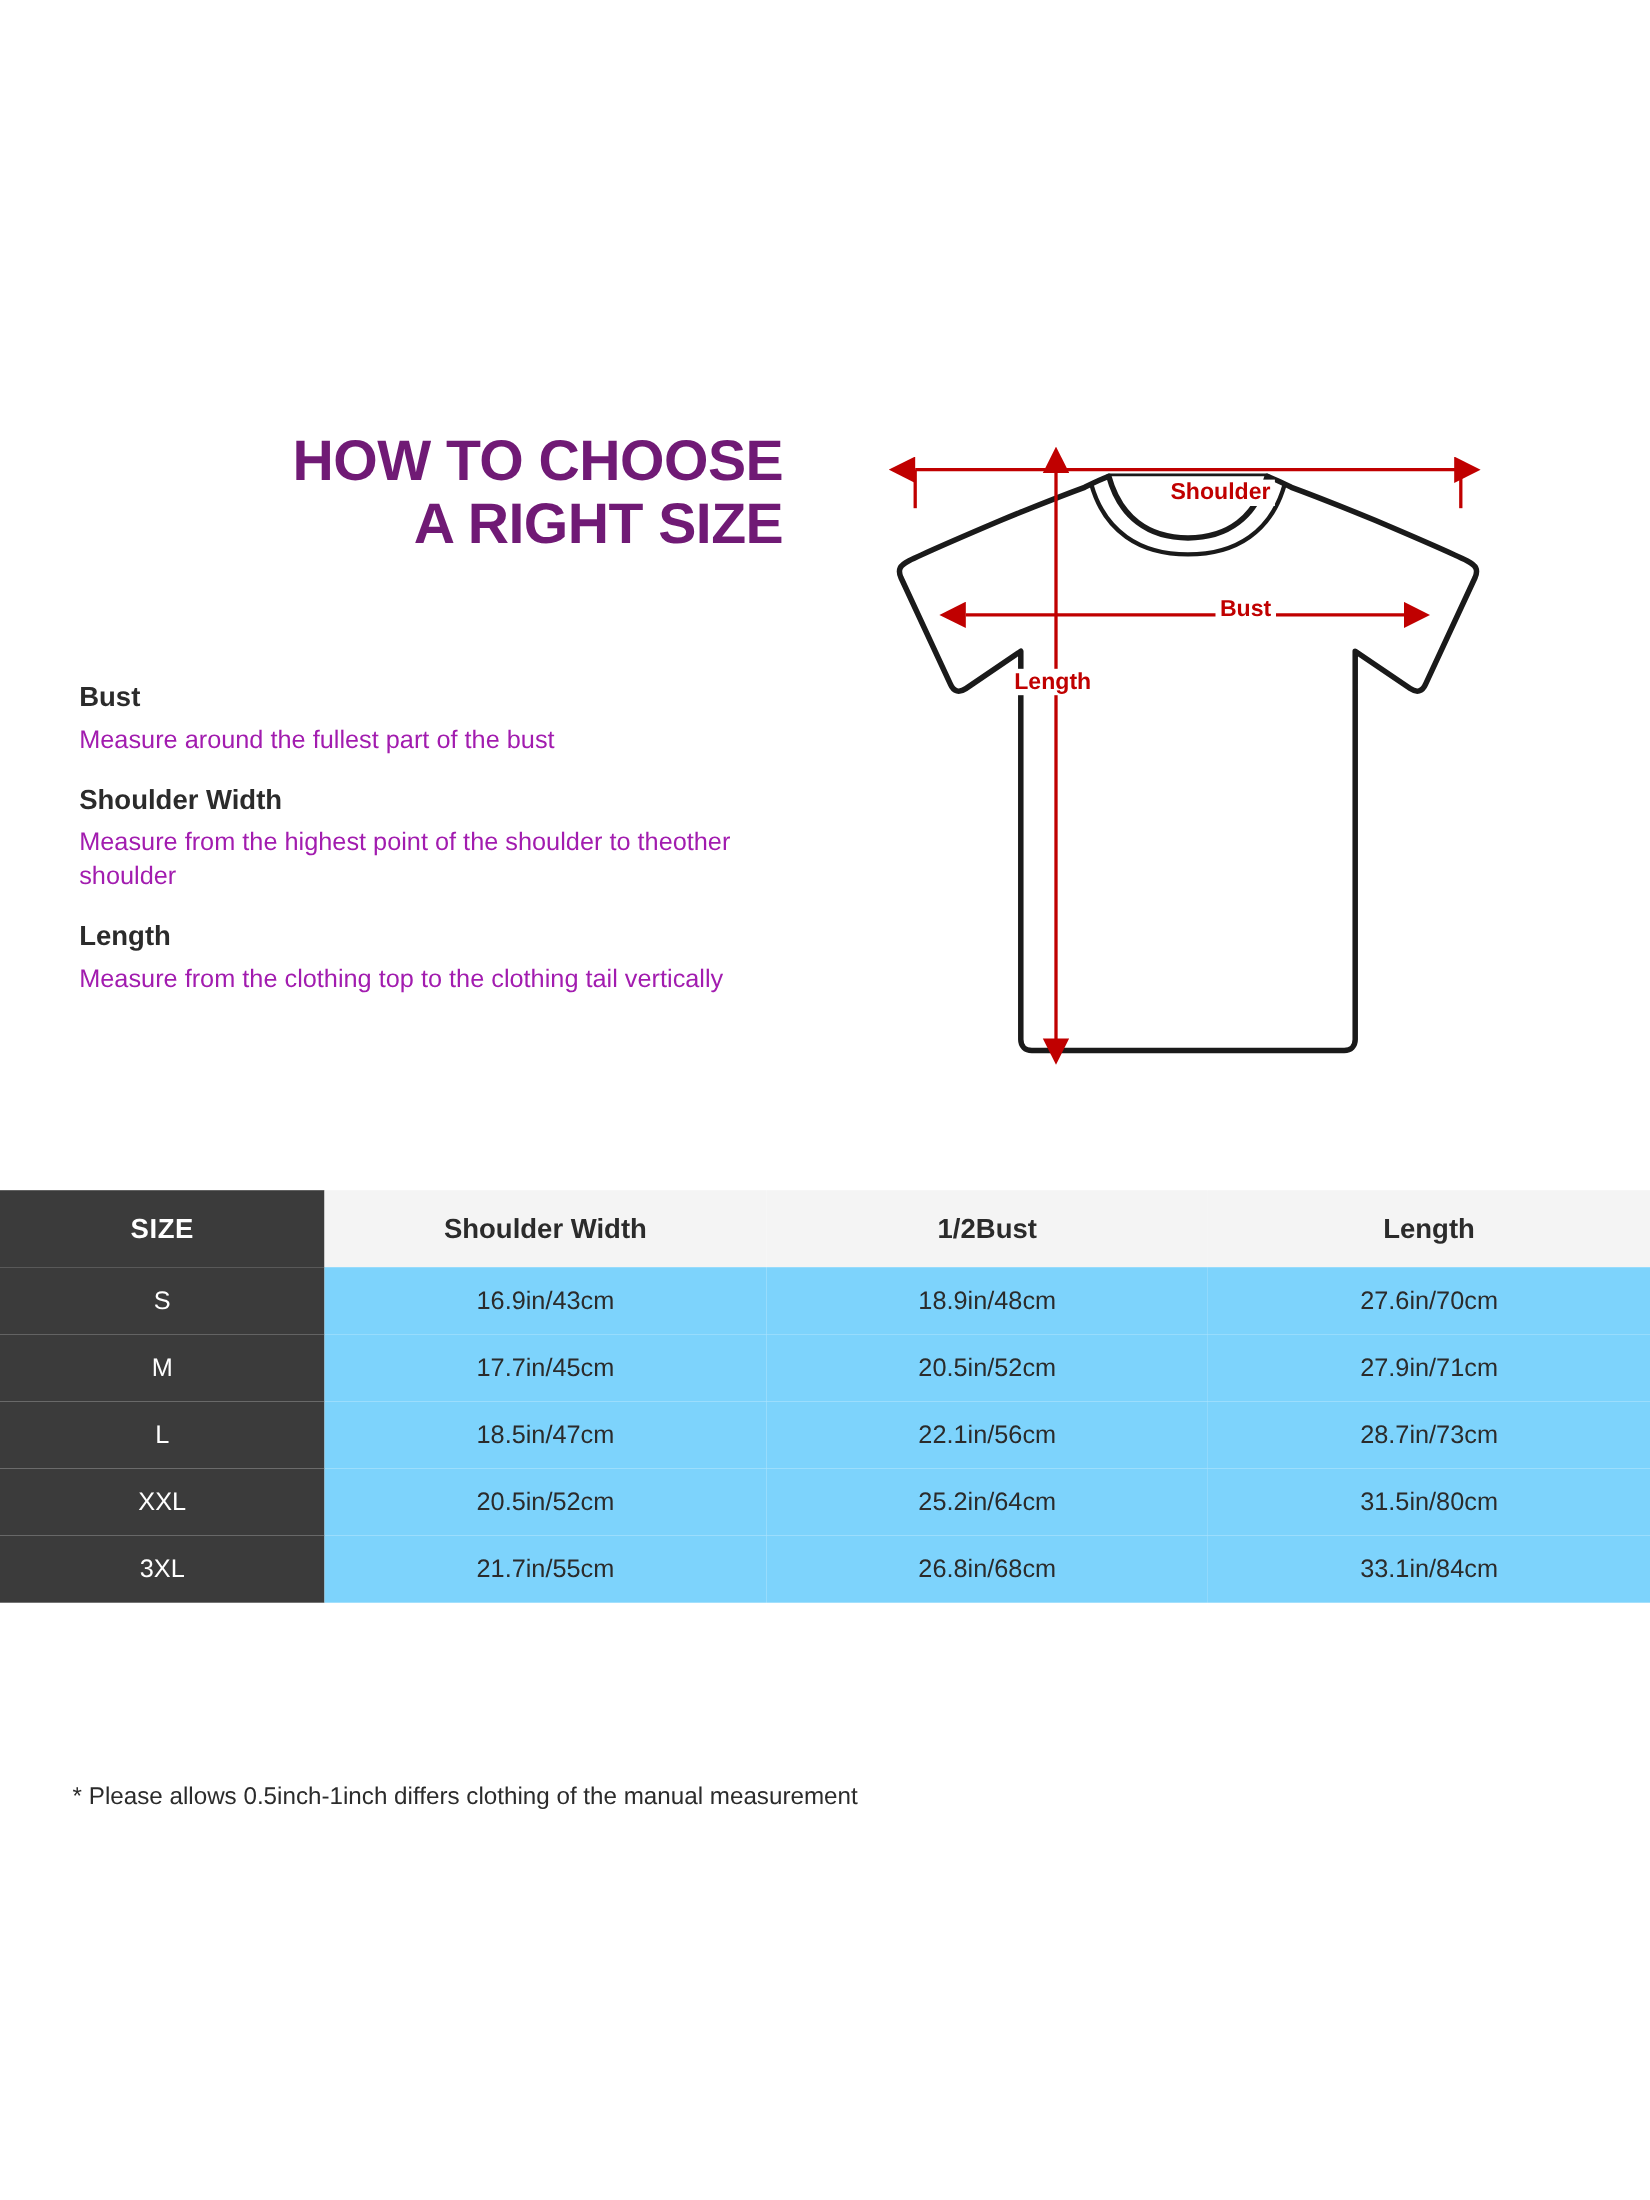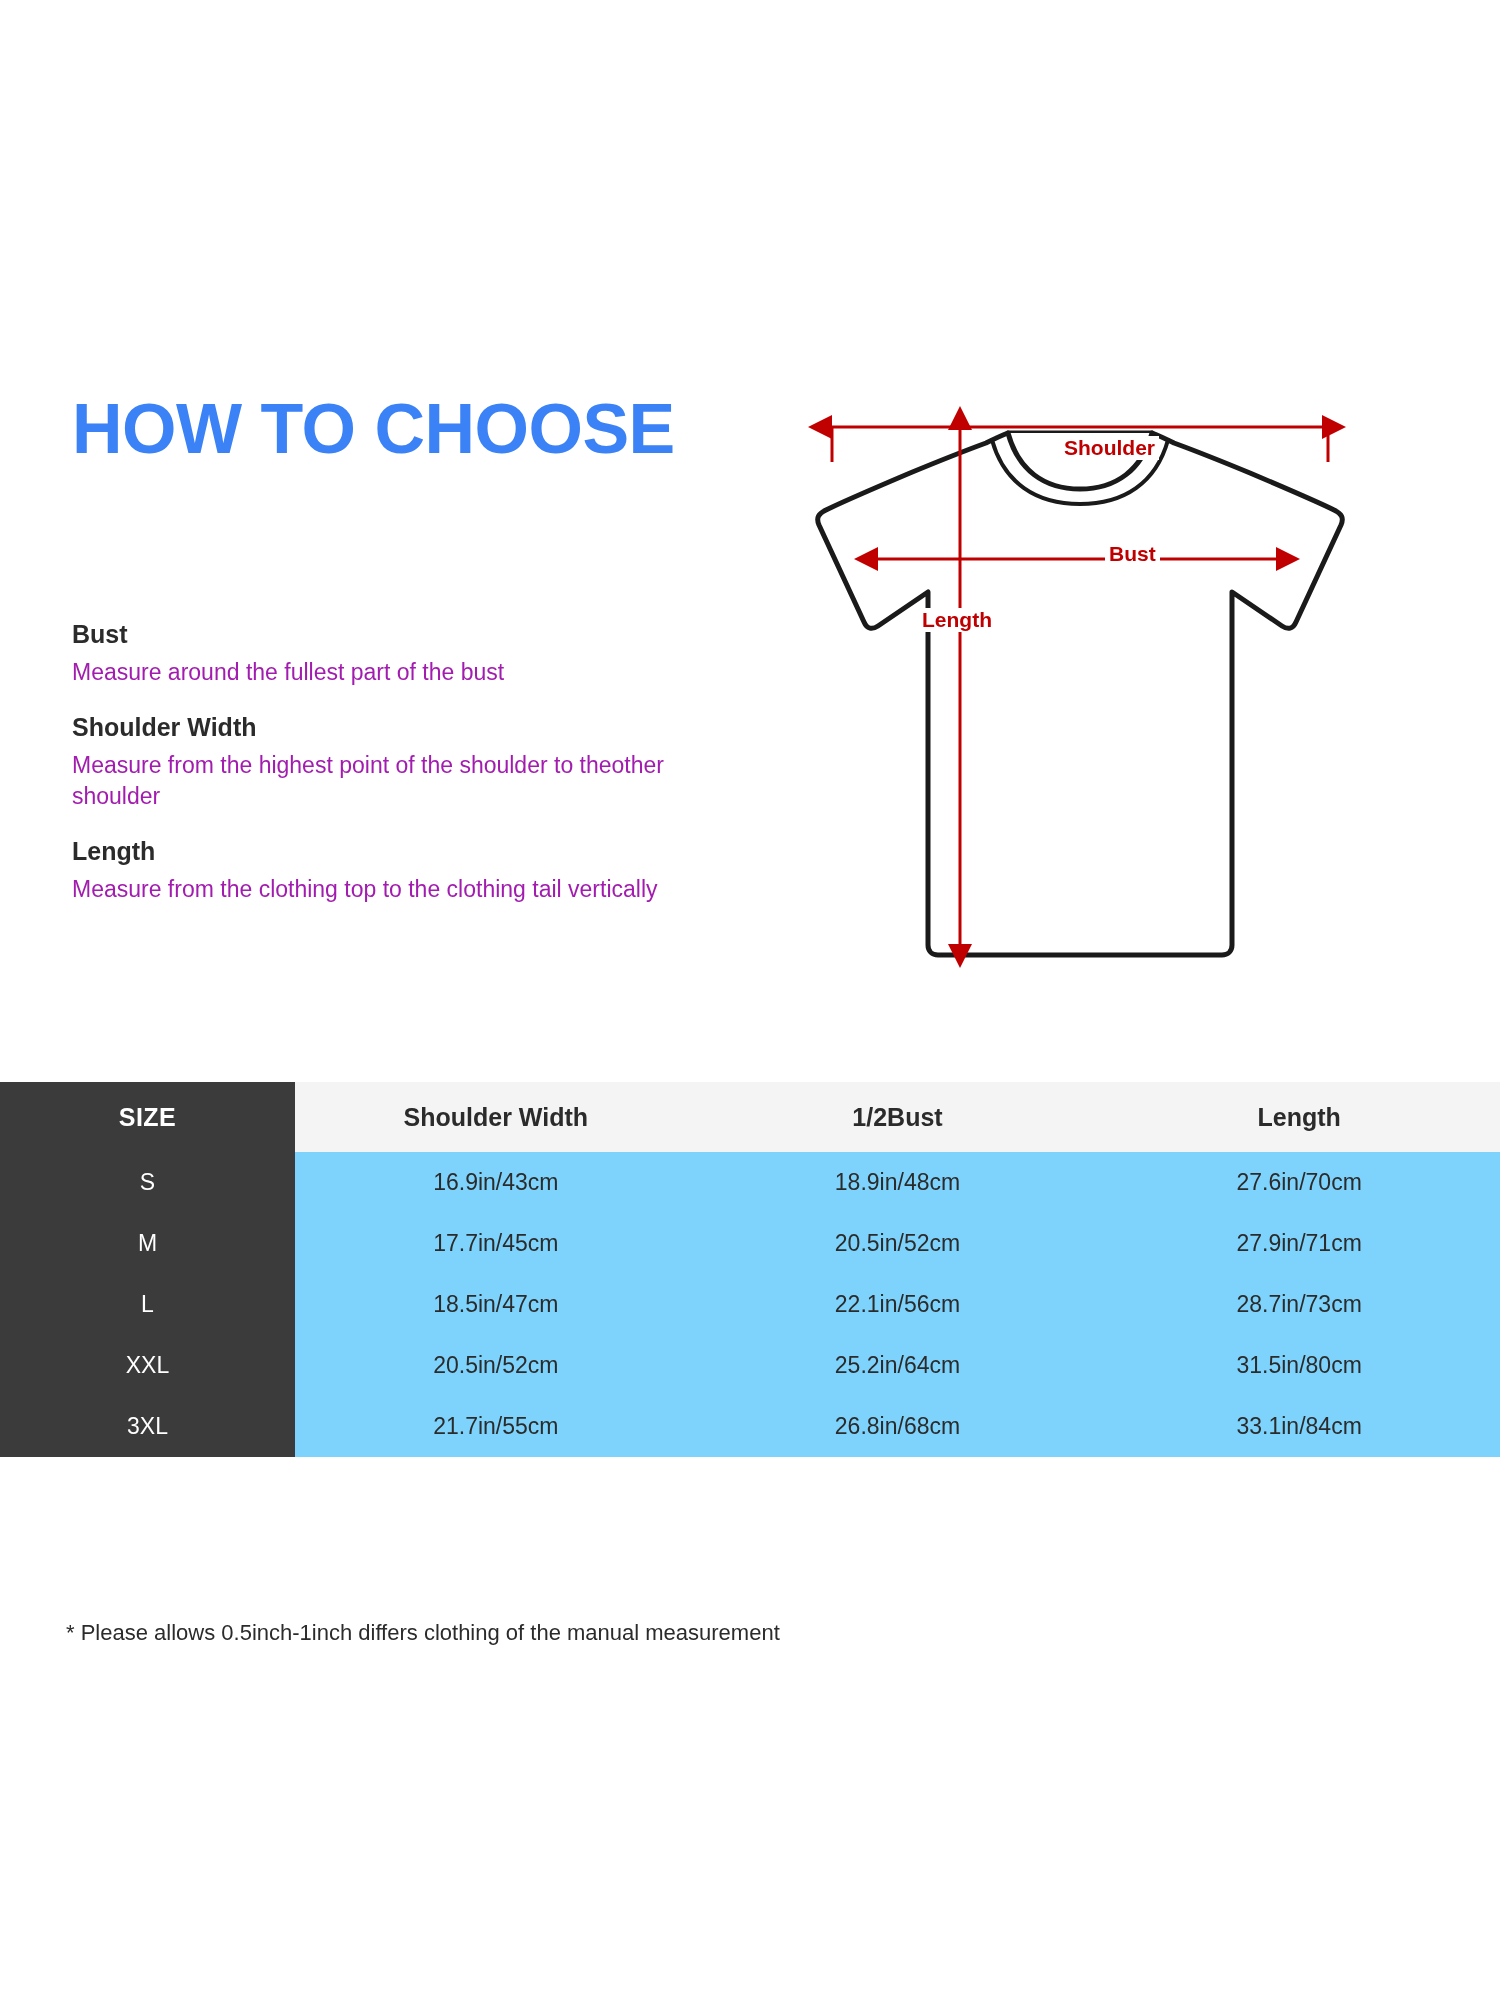--- a/index.html
+++ b/index.html
@@ -31,26 +31,27 @@
     width: 1500px;
     height: 2000px;
   }
 
   
   .title {
     position: absolute;
     left: 72px;
     top: 390px;
     width: 640px;
-    font-size: 70px;
+    font-size: 52px;
     font-weight: bold;
     line-height: 1.12;
     letter-spacing: -0.5px;
-    color: #3b82f6;
+    color: #701a75;
     text-transform: uppercase;
+    text-align: right;
   }
   .title .line2 { display: block; }
 
   
   .defs {
     position: absolute;
     left: 72px;
     top: 620px;
     width: 620px;
   }
@@ -150,20 +151,21 @@
   }
 </style>
 </head>
 <body>
 
 <div class="page">
   <div class="content">
 
     <div class="title">
       <span>HOW TO CHOOSE</span>
+      <span class="line2">A RIGHT SIZE</span>
     </div>
 
     <div class="defs">
       <div class="def-block">
         <div class="def-term">Bust</div>
         <div class="def-desc">Measure around the fullest part of the bust</div>
       </div>
       <div class="def-block">
         <div class="def-term">Shoulder Width</div>
         <div class="def-desc">Measure from the highest point of the shoulder to theother shoulder</div>

